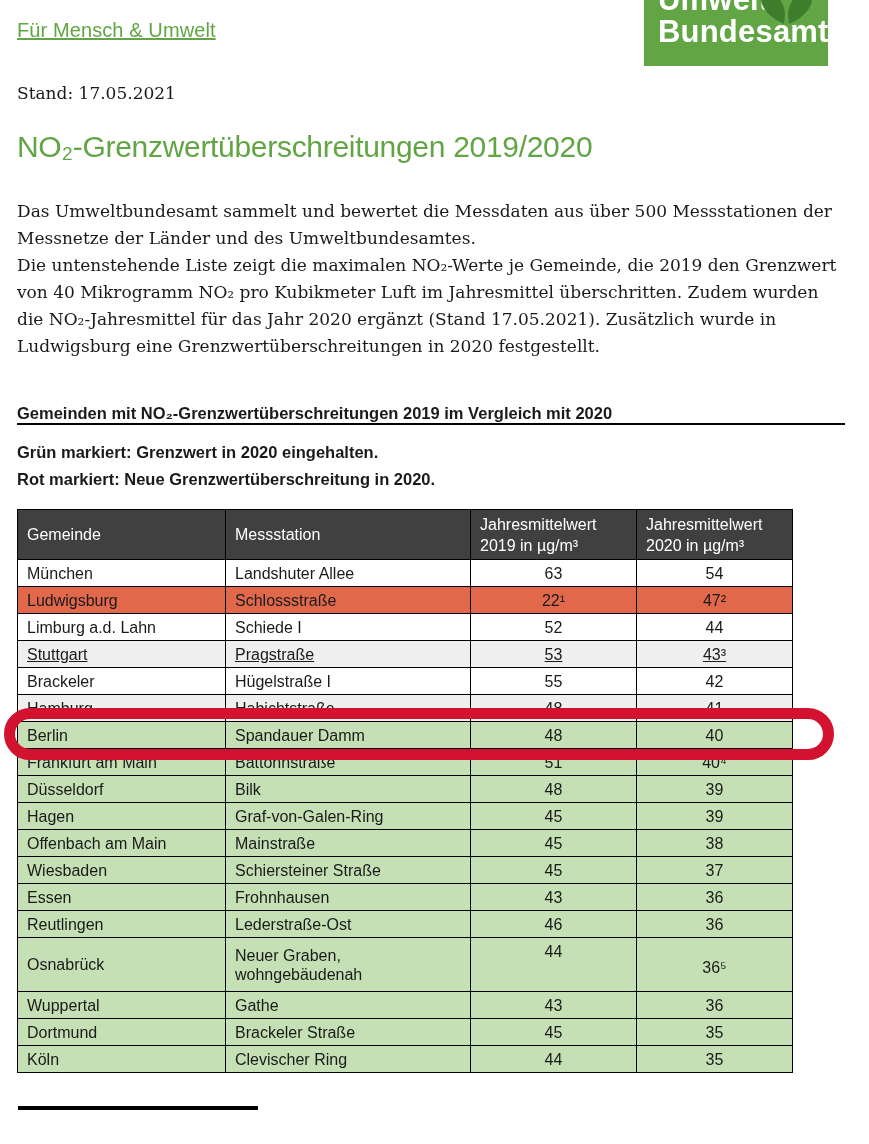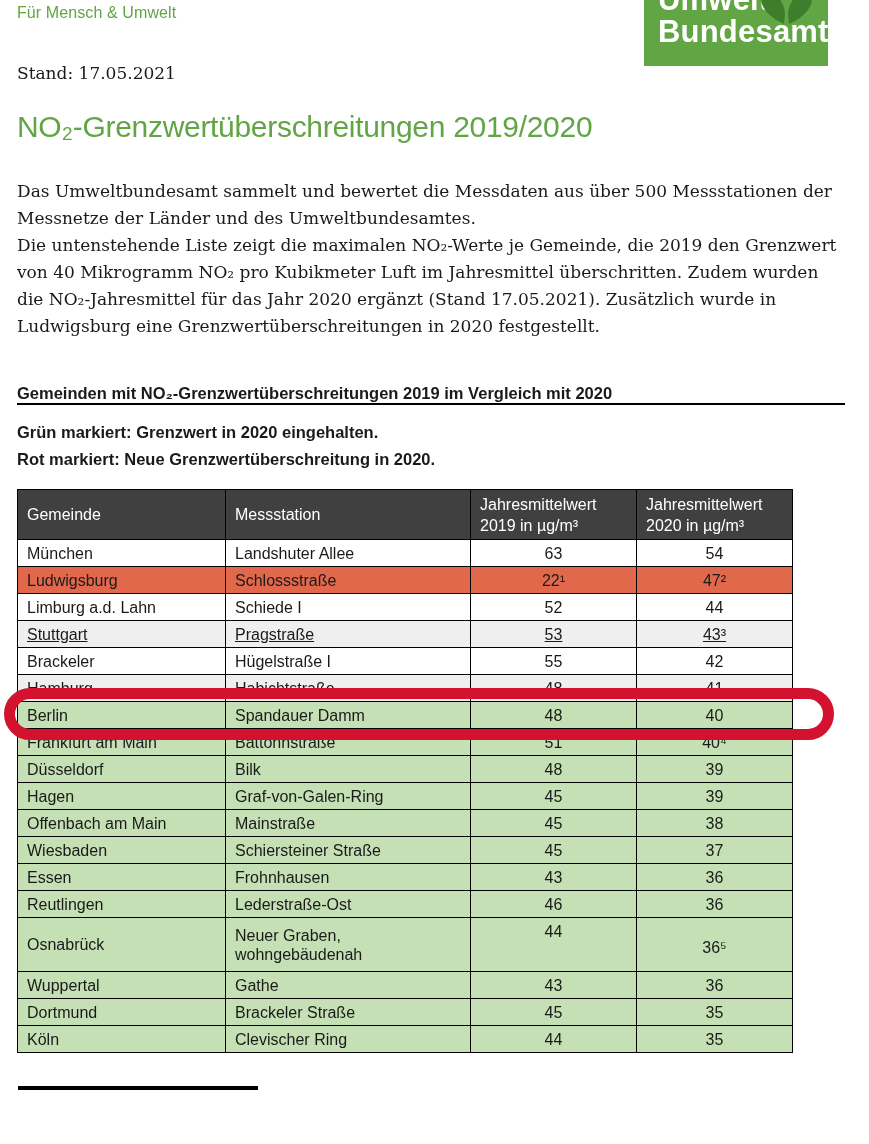--- a/index.html
+++ b/index.html
@@ -9,24 +9,25 @@
     width:869px; height:1144px;
     background:#fff;
     overflow:hidden;
     font-family:"Liberation Sans", sans-serif;
     color:var(--text);
   }
   .content { padding:0 24px 0 17px; }
 
   
   .claim {
-    padding-top:4px;
-    font-size:16px;
+    padding-top:19px;
+    font-size:20px;
     color:var(--brand_green);
     letter-spacing:0.1px;
+    text-decoration:underline;
   }
   .logo {
     position:absolute; top:0; right:41px;
     width:184px; height:66px;
     background:var(--brand_green);
     overflow:hidden;
   }
   .logo-text {
     position:absolute; left:14px; top:-16px;
     color:#fff; font-weight:bold;

